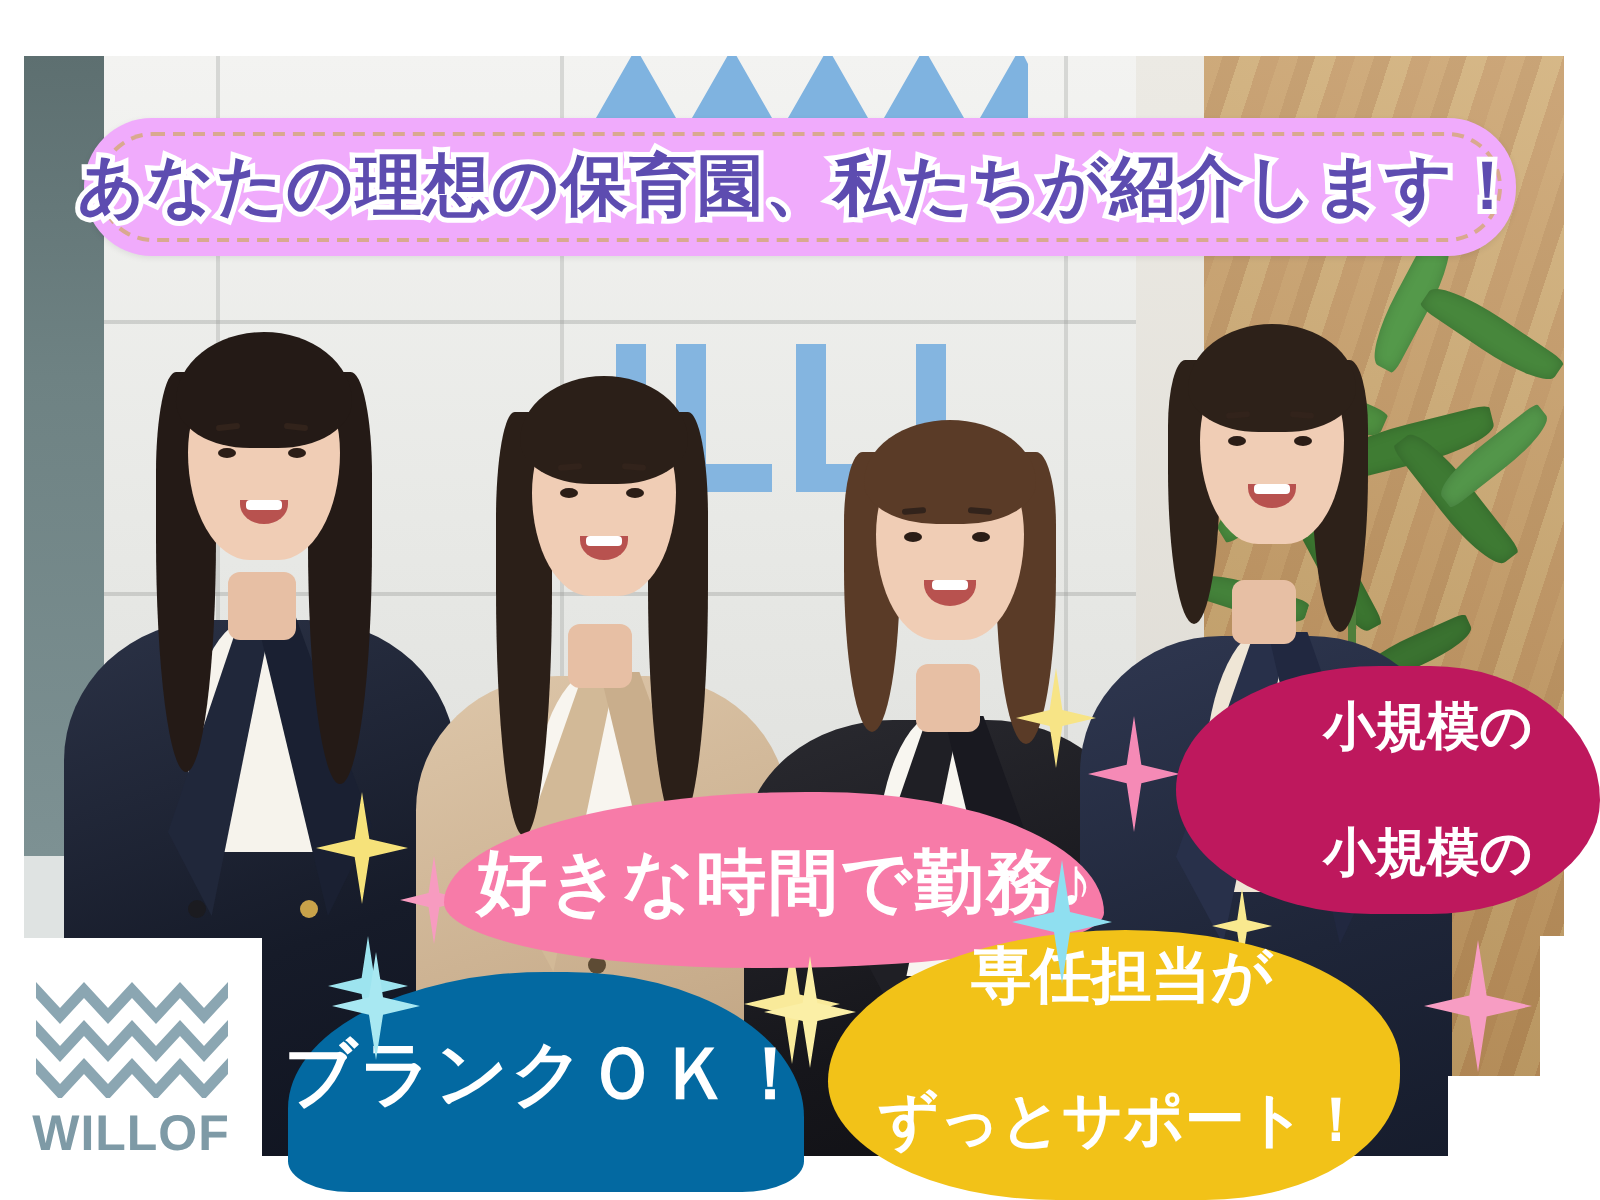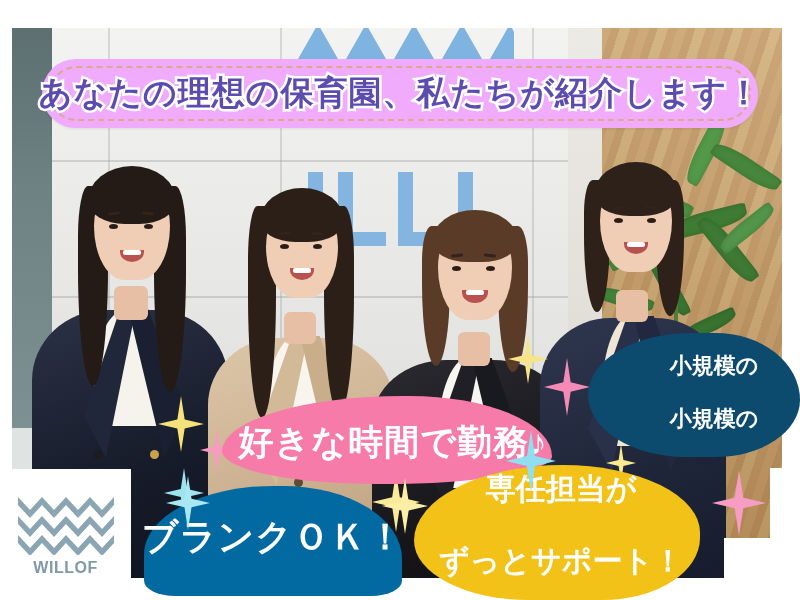--- a/index.html
+++ b/index.html
@@ -132,24 +132,23 @@
   #bubble-yellow{
     left:414px; top:465px; width:286px; height:135px;
     background:#f2c218;
     border-radius:52% 48% 34% 40%/56% 50% 46% 44%;
     font-size:30px;
   }
   #bubble-yellow span{ transform:translate(2px,-4px); display:block; }
 
   #bubble-green{
     left:588px; top:333px; width:212px; height:124px;
-    background:#0c4a6e;
+    background:#be185d;
     border-radius:48% 40% 40% 46%/50% 54% 46% 50%;
-    font-size:22px;
-    font-family:Liberation Mono, monospace;
+    font-size:26px;
   }
   #bubble-green span{ transform:translate(10px,0); display:block; }
 
   
   #banner{
     position:absolute; left:42px; top:59px; width:716px; height:69px;
     background:#f0abfc;
     border-radius:34px;
     box-shadow:0 1px 3px rgba(0,0,0,.08);
   }
@@ -169,21 +168,21 @@
 
   
   #logo-card{
     position:absolute; left:0px; top:469px; width:131px; height:131px;
     background:#ffffff;
     display:flex; flex-direction:column; align-items:center; justify-content:center;
   }
   #logo-card .marks{ width:96px; height:62px; }
   #logo-card .marks svg{ width:100%; height:100%; display:block; }
   #logo-card .wordmark{
-    margin-top:4px; font-size:16px; font-weight:700; letter-spacing:.5px;
+    margin-top:4px; font-size:25px; font-weight:700; letter-spacing:.5px;
     color:#7e9aa6;
     font-family:"Liberation Sans","DejaVu Sans",sans-serif;
   }
 </style>
 </head>
 <body>
 
 <div id="stage">
 
   <div id="photo">

